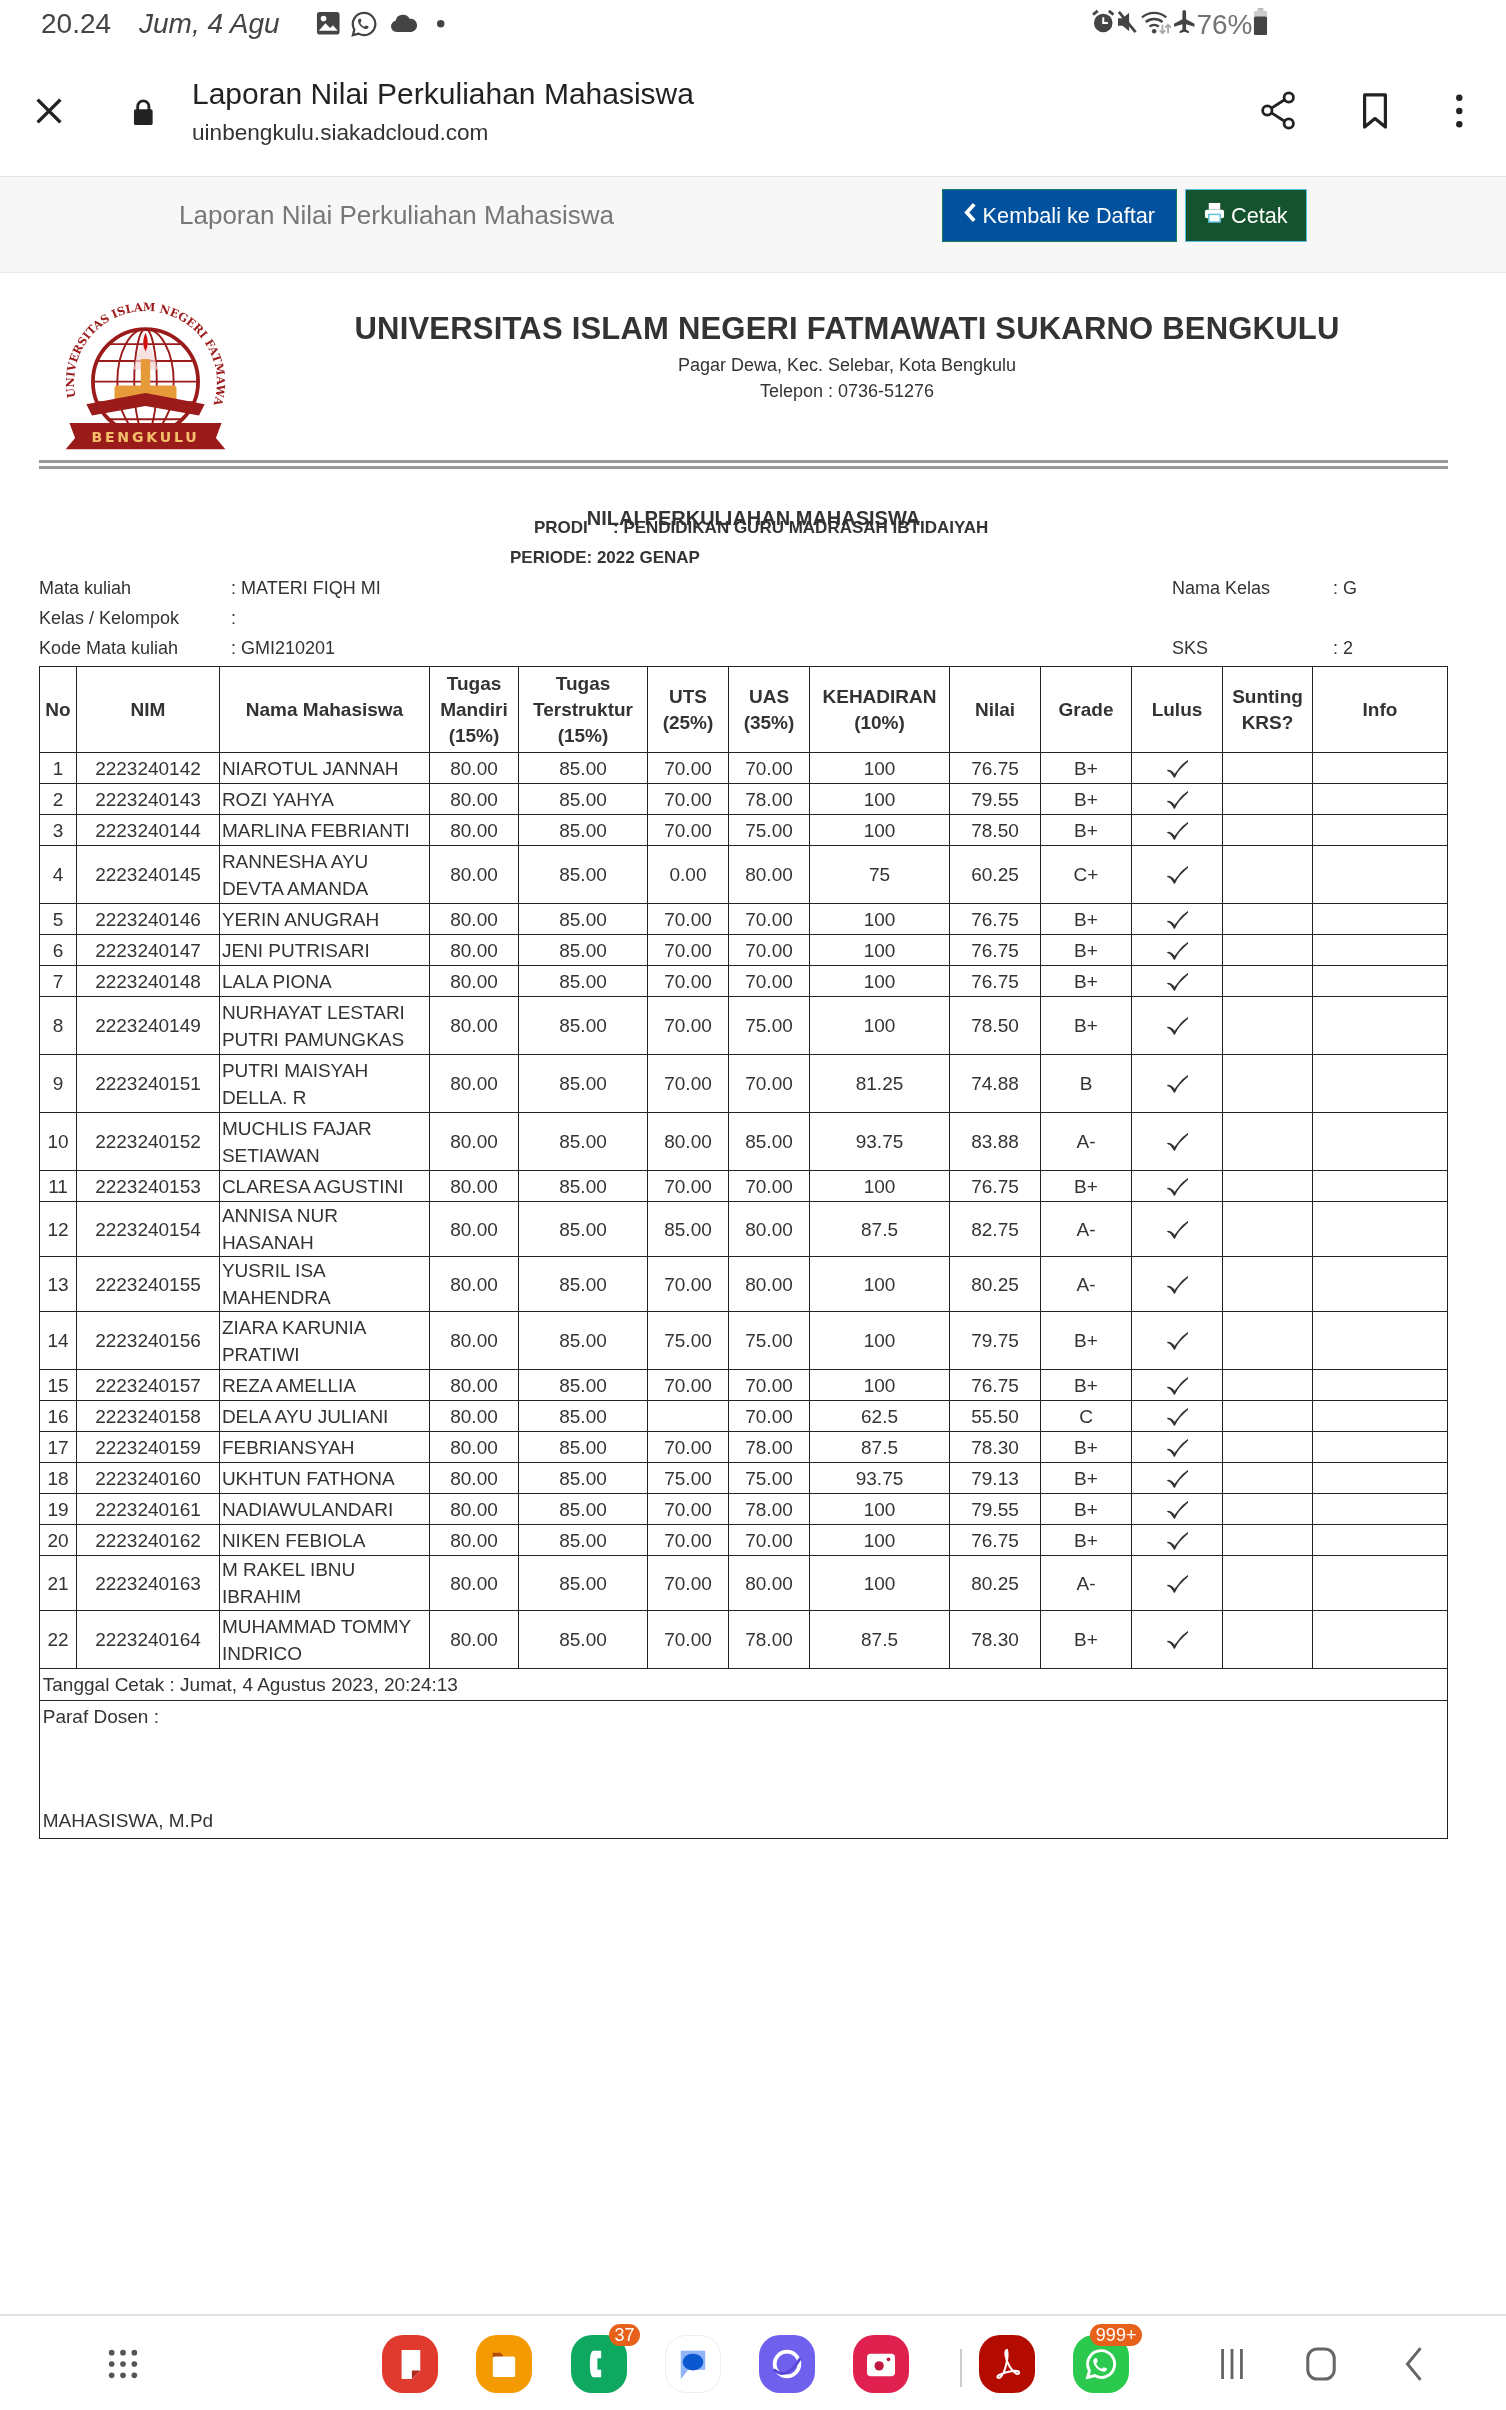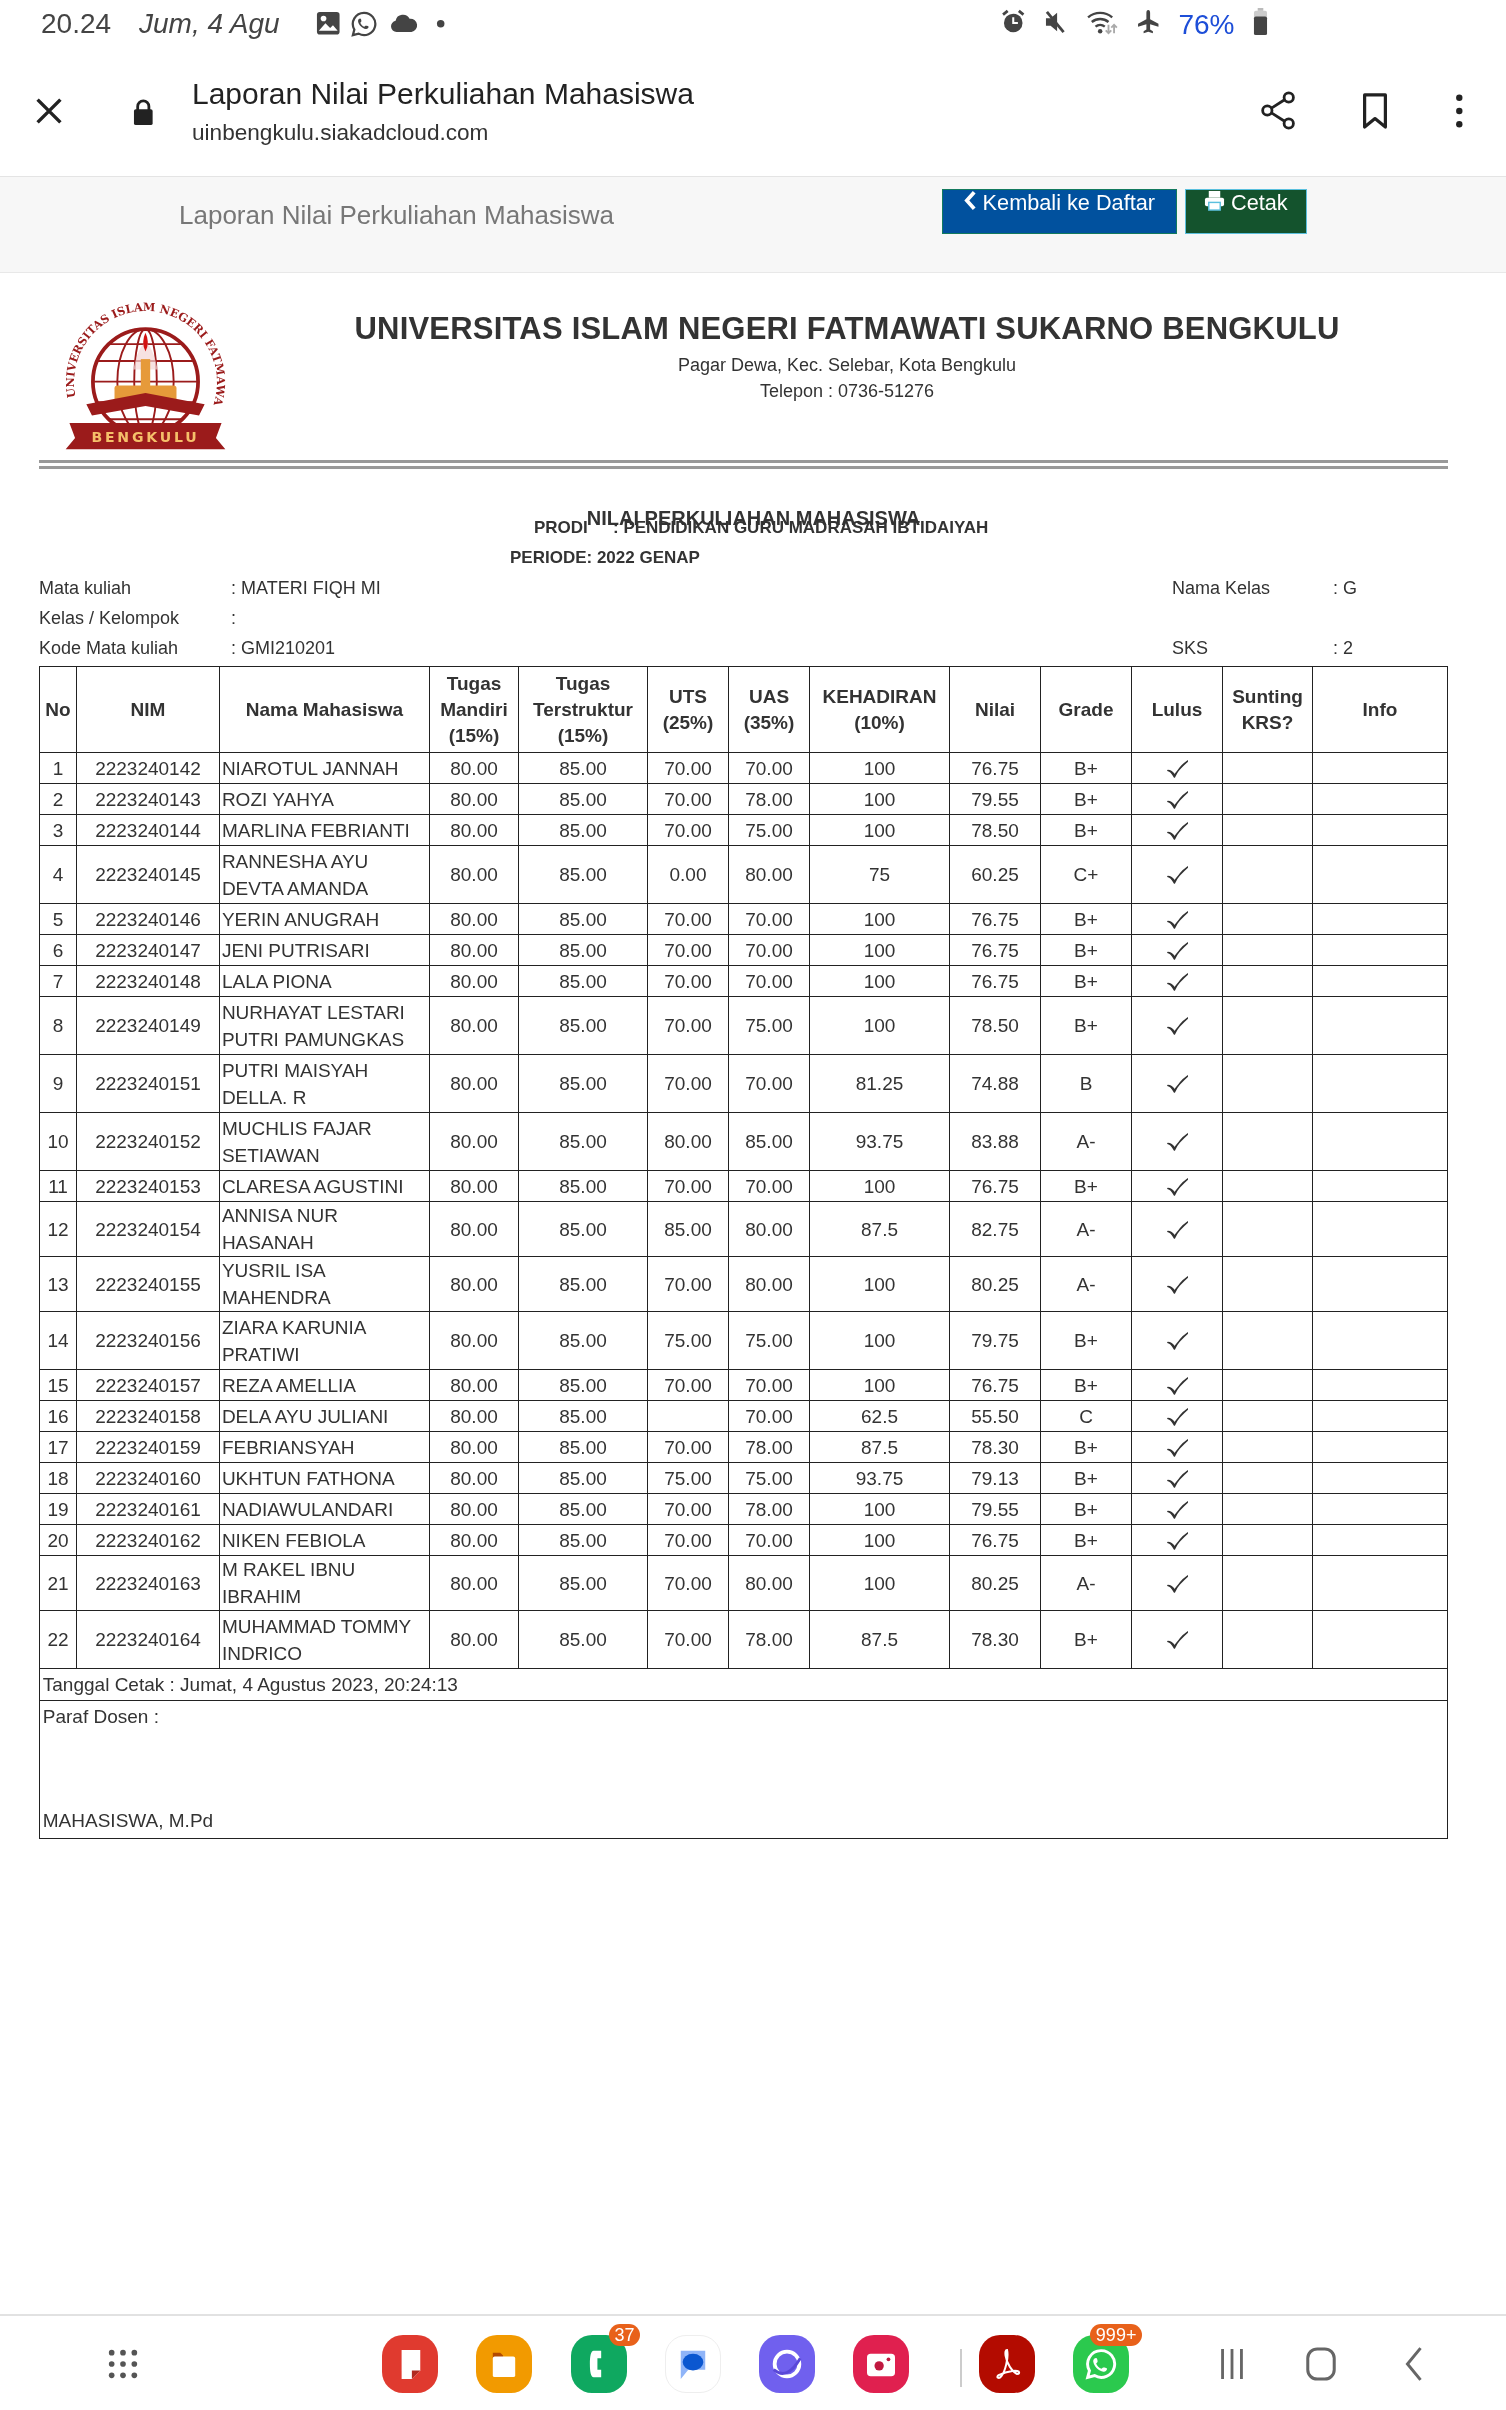--- a/index.html
+++ b/index.html
@@ -4,36 +4,36 @@
 <style>
   * { box-sizing: border-box; margin: 0; padding: 0; }
   html, body { width: 1507px; height: 2411px; background: #ffffff; overflow: hidden; }
   body { position: relative; font-family: "Liberation Sans", "DejaVu Sans", sans-serif; color: #333; }
 
   
   .statusbar { position: absolute; left: 0; top: 0; width: 1292px; height: 47px; color: #444; }
   .sb-time { position: absolute; left: 41px; top: 7.5px; font-size: 28px; }
   .sb-date { position: absolute; left: 139px; top: 7.5px; font-size: 28px; font-style: italic; }
   .sb-ico { position: absolute; top: 11.3px; height: 24.5px; display: flex; align-items: center; justify-content: center; }
-  .sb-right { position: absolute; right: 24.5px; top: 7.5px; display: flex; align-items: center; gap: 18px; font-size: 28px; color: #1d4ed8; }
+  .sb-right { position: absolute; right: 24.5px; top: 7.5px; display: flex; align-items: center; gap: 0; font-size: 28px; color: #737373; }
 
   
   .toolbar { position: absolute; left: 0; top: 47px; width: 1507px; height: 129px; background: #fff; }
   .tb-close { position: absolute; left: 30px; top: 45px; width: 38px; height: 38px; }
   .tb-lock { position: absolute; left: 132px; top: 51px; width: 22.6px; height: 28px; }
   .tb-title { position: absolute; left: 192px; top: 30px; font-size: 30px; color: #222; }
   .tb-url { position: absolute; left: 192px; top: 73px; font-size: 22.6px; color: #333; }
   .tb-share { position: absolute; left: 1258px; top: 43px; width: 41px; height: 41px; }
   .tb-bookmark { position: absolute; left: 1358px; top: 45px; width: 34px; height: 38px; }
   .tb-kebab { position: absolute; left: 1448px; top: 45px; width: 22.6px; height: 38px; }
 
   
   .pagebar { position: absolute; left: 0; top: 176px; width: 1507px; height: 97px; background: #f7f7f7; border-top: 1.9px solid #e4e4e4; border-bottom: 1.9px solid #e8e8e8; }
   .pb-title { position: absolute; left: 179px; top: 22.6px; font-size: 26px; color: #777; }
-  .btn { position: absolute; top: 12.2px; height: 45px; display: flex; justify-content: center; gap: 5.6px; font-size: 21.7px; color: #fff; border: 0.9px solid transparent; cursor: pointer; }
+  .btn { position: absolute; top: 12.2px; height: 53px; display: flex; align-items: center; justify-content: center; gap: 5.6px; font-size: 21.7px; color: #fff; border: 0.9px solid transparent; cursor: pointer; }
   .btn-back { left: 942px; width: 235px; background: #01519e; border-color: #137a5e; }
   .btn-print { left: 1185px; width: 122px; background: #14532d; border-color: #5bc0de; }
 
   
   .logo { position: absolute; left: 58px; top: 299px; width: 175px; height: 154px; }
   .univ-name { position: absolute; left: 235px; width: 1224px; top: 311px; text-align: center; font-size: 31px; font-weight: bold; color: #333; letter-spacing: 0.2px; }
   .univ-addr { position: absolute; left: 235px; width: 1224px; top: 355px; text-align: center; font-size: 18px; color: #333; }
   .univ-phone { position: absolute; left: 235px; width: 1224px; top: 381px; text-align: center; font-size: 18px; color: #333; }
   .rule1 { position: absolute; left: 39px; top: 460px; width: 1409px; height: 2.8px; background: #999; }
   .rule2 { position: absolute; left: 39px; top: 466px; width: 1409px; height: 2.8px; background: #999; }

